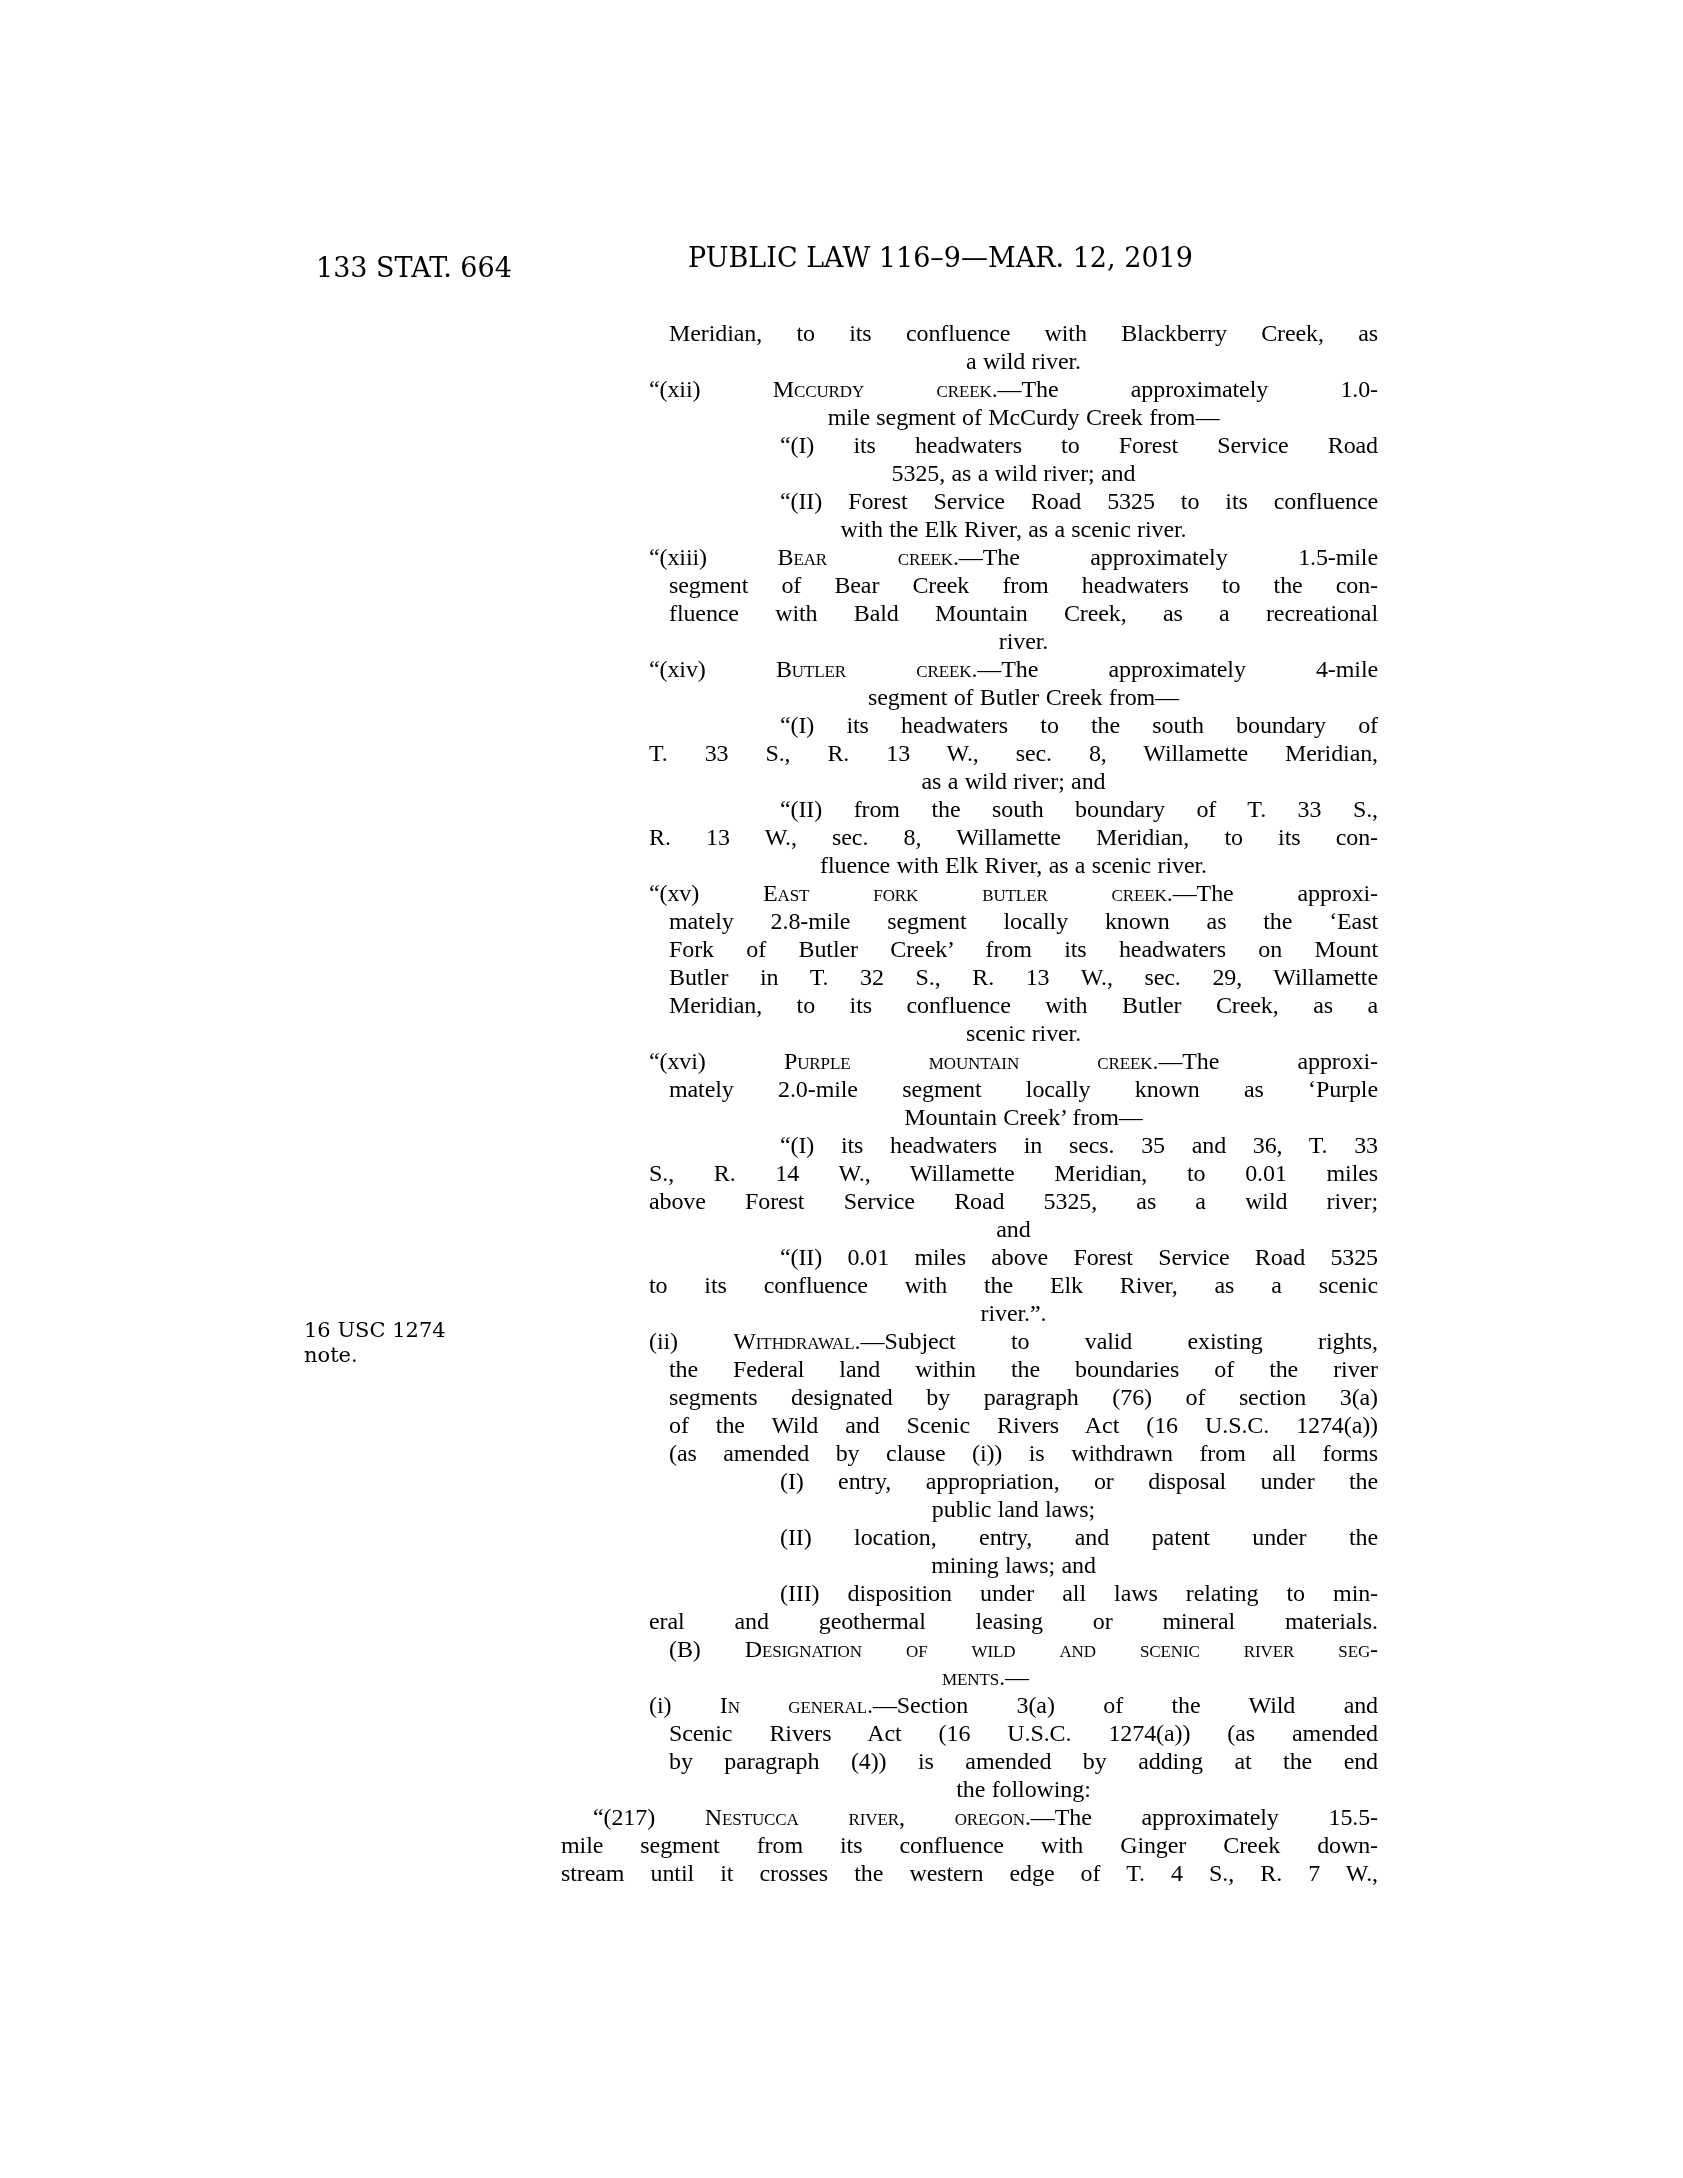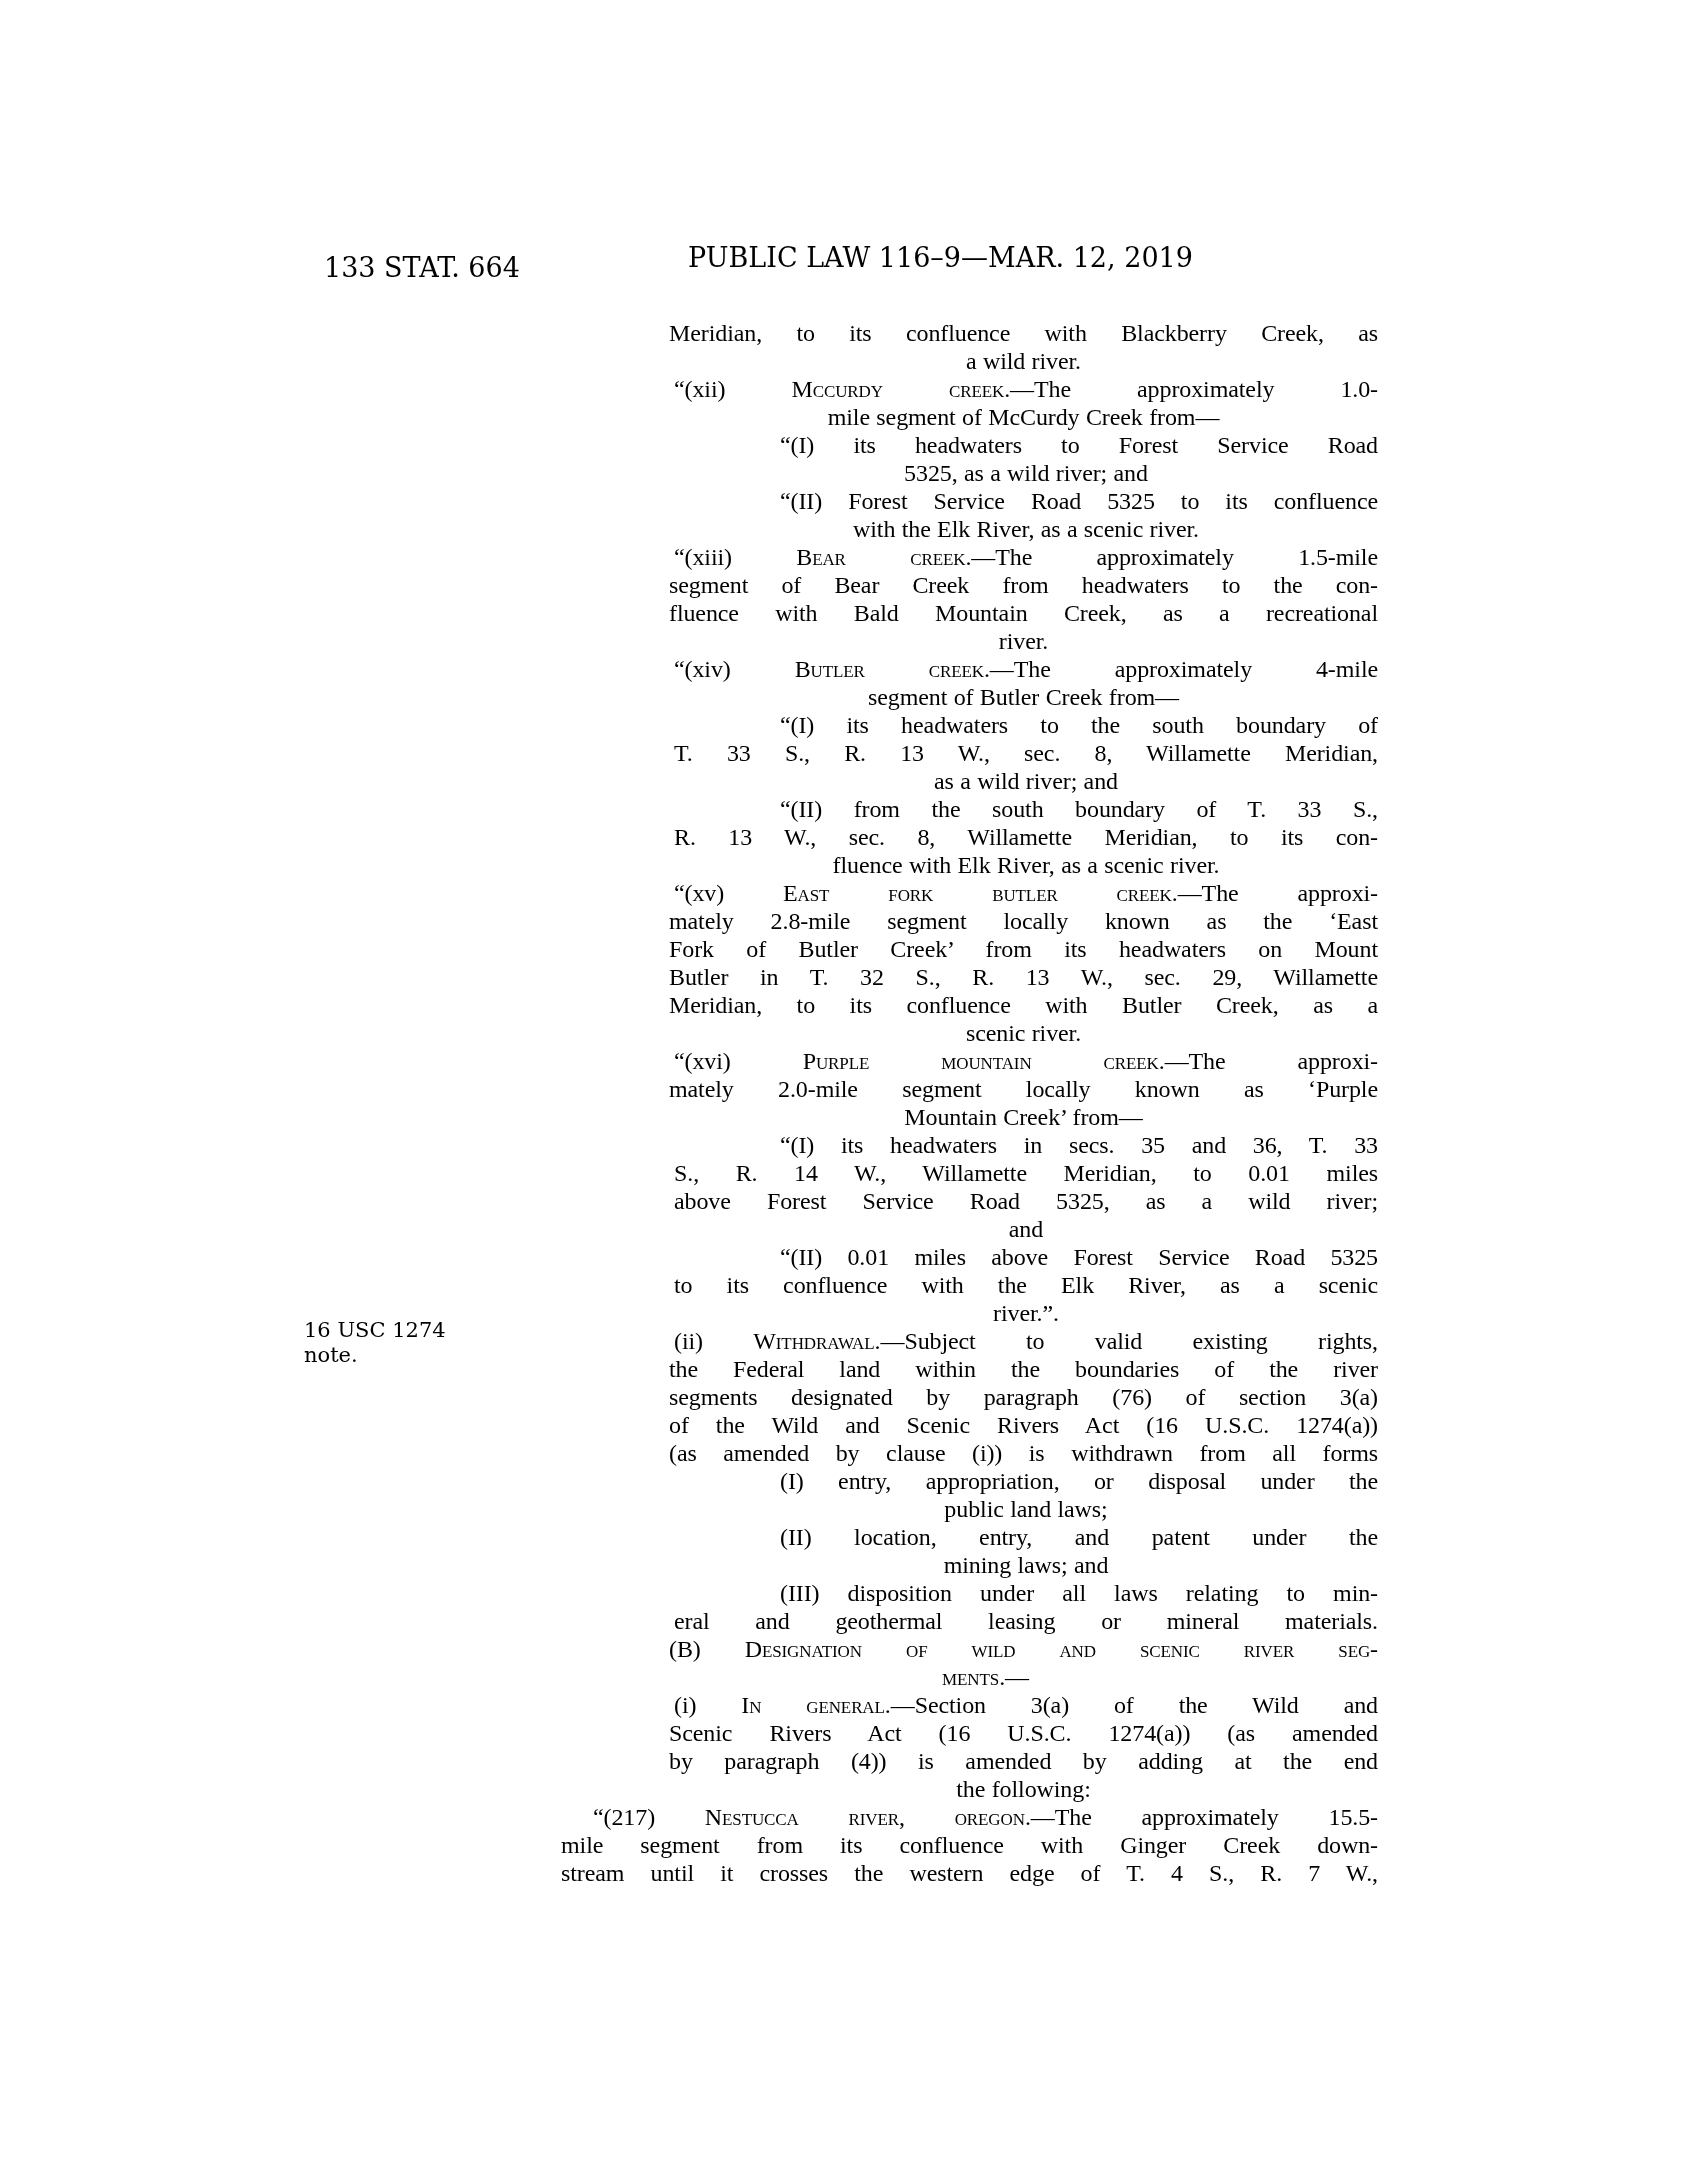--- a/index.html
+++ b/index.html
@@ -11,21 +11,21 @@
     position: relative;
     width: 1683px;
     height: 2178px;
     background: #ffffff;
     color: #000000;
     font-family: "DejaVu Serif", "Liberation Serif", serif;
     overflow: hidden;
   }
   .header-stat {
     position: absolute;
-    left: 324px;
+    left: 316px;
     top: 253px;
     font-size: 27px;
     line-height: 30px;
     white-space: nowrap;
   }
   .header-law {
     position: absolute;
     left: 505px;
     width: 871px;
     top: 243px;
@@ -58,21 +58,21 @@
     overflow: hidden;
     text-align: center;
   }
   .line.j {
     text-align: justify;
     text-align-last: justify;
   }
   .lvl0 { margin-left: 0; }
   .lvl1 { margin-left: 32px; }
   .lvl2 { margin-left: 108px; }
-  .lvl3 { margin-left: 113px; }
+  .lvl3 { margin-left: 88px; }
   .lvl4 { margin-left: 219px; }
   .sc { font-variant: small-caps; }
 </style>
 </head>
 <body>
 
 <div class="page">
 
   <div class="header-stat">133 STAT. 664</div>
 

